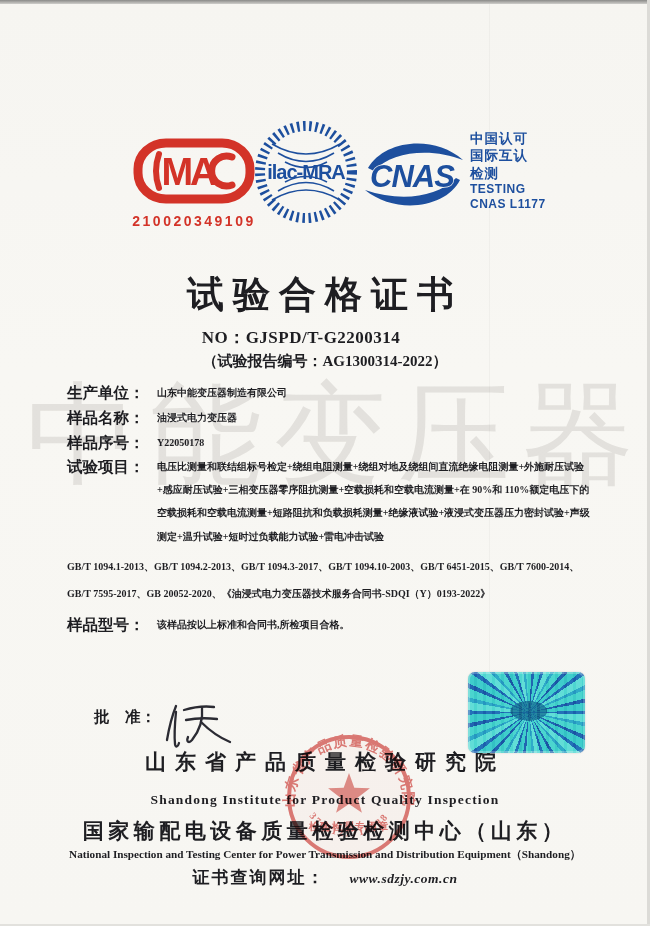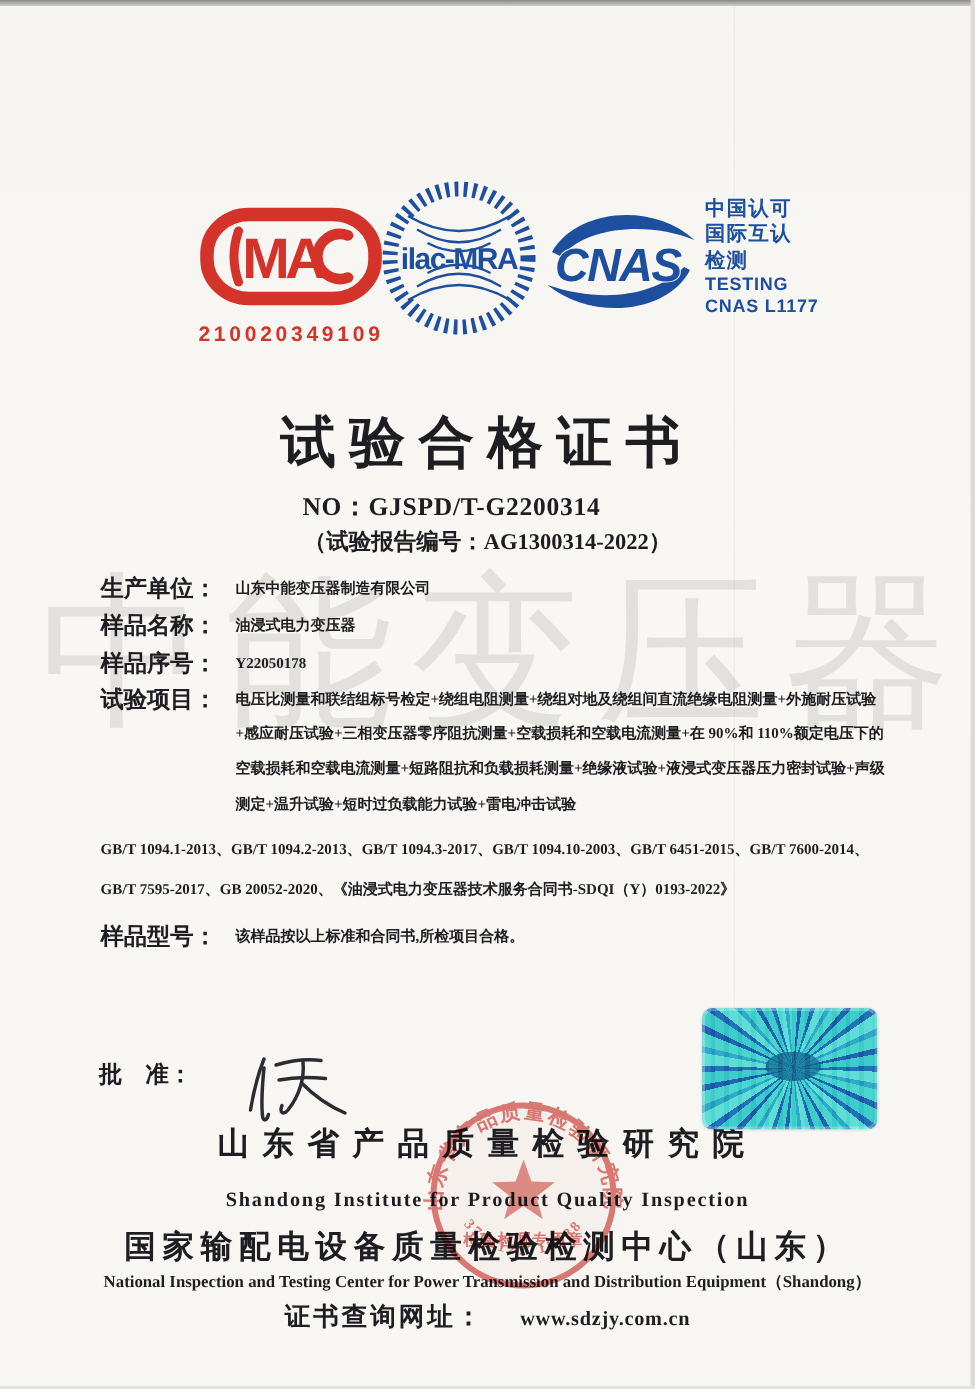--- a/index.html
+++ b/index.html
@@ -52,21 +52,21 @@
   .flabel{width:90px;flex:0 0 90px;font-weight:700;font-size:15.5px;line-height:25px;}
   .fvalue{flex:1;font-weight:600;font-size:10px;line-height:25px;}
   .frow.project .flabel,.frow.project .fvalue{line-height:23.2px;}
   .frow.basis{margin-top:5px;}
   .frow.basis .flabel,.frow.basis .fvalue{line-height:27px;}
   .frow.conclusion{margin-top:6px;}
   .frow.conclusion .flabel,.frow.conclusion .fvalue{line-height:23px;}
   .frow.date .flabel,.frow.date .fvalue{line-height:23px;}
 
   .approval-row{position:absolute;left:66px;top:704px;z-index:1;display:flex;align-items:flex-start;}
-  .approval-label{width:90px;font-weight:700;font-size:15.5px;line-height:25px;}
+  .approval-label{width:90px;font-weight:700;font-size:15.5px;line-height:25px;text-align:right;}
   .signature-svg{margin-left:6px;margin-top:-6px;}
 
   
   .hologram{
     position:absolute;left:468px;top:672px;width:117px;height:81px;z-index:2;
     border-radius:7px;
     background:
       radial-gradient(ellipse 30px 16px at 52% 48%, rgba(16,90,130,0.75) 0 60%, rgba(16,90,130,0) 62%),
       repeating-conic-gradient(from 8deg at 52% 50%,
         #38c6c5 0deg 8deg, #1f66b0 8deg 12deg, #56d9d2 12deg 20deg,
@@ -81,21 +81,21 @@
   .stamp{position:absolute;left:281px;top:731px;z-index:3;opacity:0.88;mix-blend-mode:multiply;}
 
   
   .footer{position:absolute;left:0;top:748px;width:650px;text-align:center;z-index:1;}
   .footer .l1{font-size:21px;font-weight:700;letter-spacing:9px;}
   .footer .l2{margin-top:16px;font-size:13.5px;font-weight:700;letter-spacing:1.2px;}
   .footer .l3{margin-top:9px;font-size:21px;font-weight:700;letter-spacing:4.5px;}
   .footer .l4{margin-top:2px;font-size:11.2px;font-weight:700;letter-spacing:0;}
   .query-row{position:absolute;left:0;top:866px;width:650px;text-align:center;z-index:1;}
   .query-label{font-size:17px;font-weight:700;letter-spacing:2px;}
-  .query-url{font-size:13.5px;font-weight:700;letter-spacing:0.5px;margin-left:24px;}
+  .query-url{font-size:13.5px;font-weight:700;letter-spacing:0.5px;margin-left:24px;font-style:italic;}
 </style>
 </head>
 <body>
 
 <div class="page">
   <div class="scan-edge-top"></div>
   <div class="scan-edge-right"></div>
   <div class="scan-edge-bottom"></div>
   <div class="scan-line-v"></div>
 

